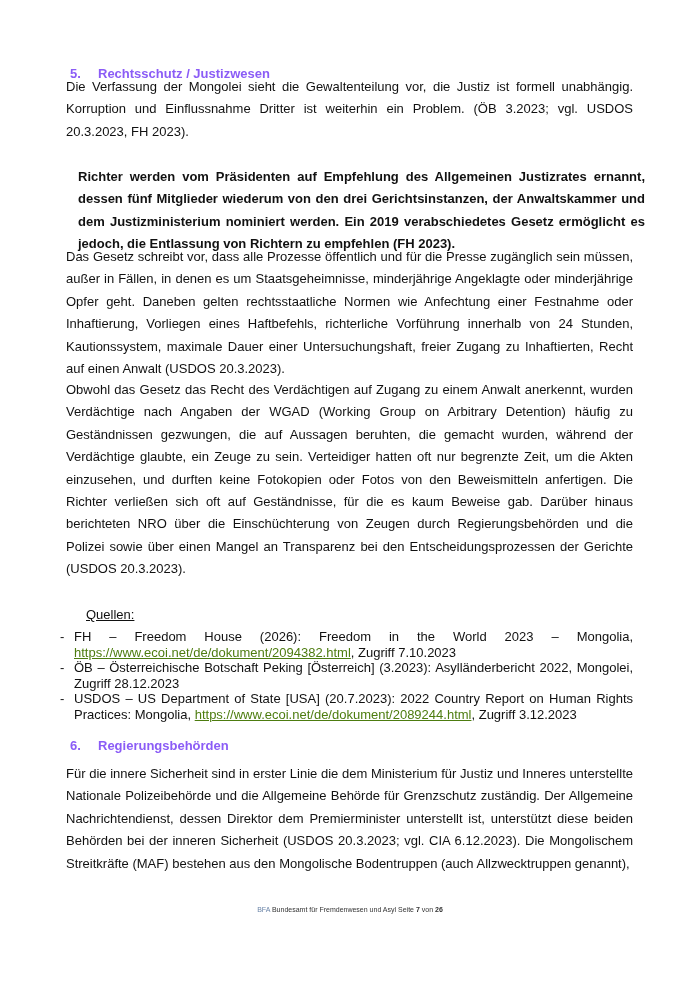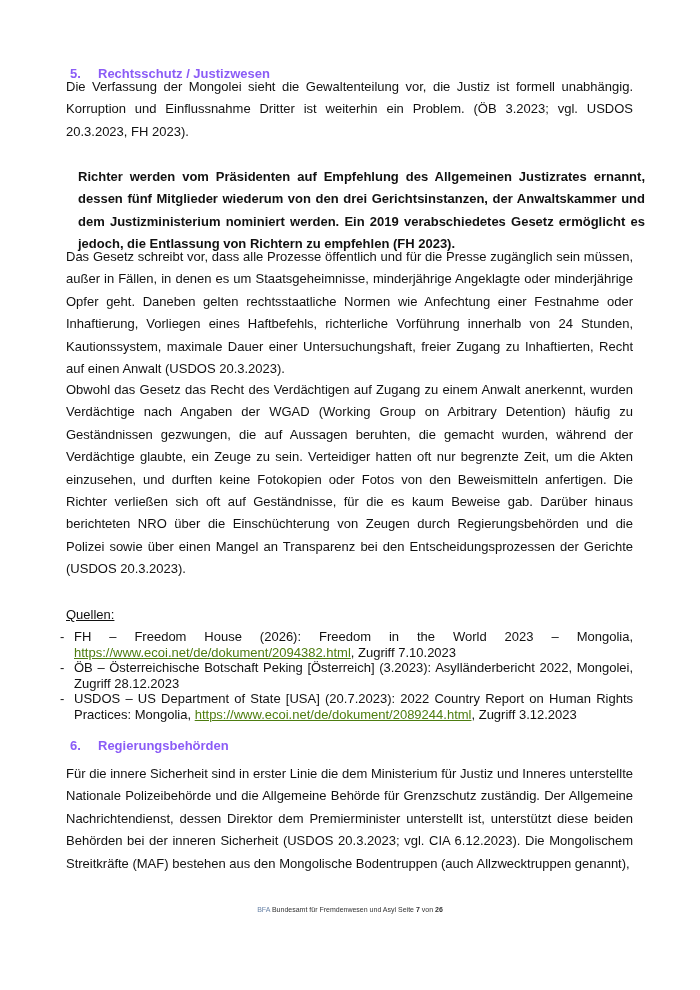--- a/index.html
+++ b/index.html
@@ -28,21 +28,21 @@
 
   <div class="heading" style="top:66px;">
     <span class="num">5.</span><span>Rechtsschutz / Justizwesen</span>
   </div>
 
   <p class="para" style="top:67px;margin:0;padding-top:9px;">Die Verfassung der Mongolei sieht die Gewaltenteilung vor, die Justiz ist formell unabhängig. Korruption und Einflussnahme Dritter ist weiterhin ein Problem. (ÖB 3.2023; vgl. USDOS 20.3.2023, FH 2023).</p>
   <p class="para" style="top:154px;margin:12px;font-weight:bold;">Richter werden vom Präsidenten auf Empfehlung des Allgemeinen Justizrates ernannt, dessen fünf Mitglieder wiederum von den drei Gerichtsinstanzen, der Anwaltskammer und dem Justizministerium nominiert werden. Ein 2019 verabschiedetes Gesetz ermöglicht es jedoch, die Entlassung von Richtern zu empfehlen (FH 2023).</p>
   <p class="para" style="top:246px;margin:0;">Das Gesetz schreibt vor, dass alle Prozesse öffentlich und für die Presse zugänglich sein müssen, außer in Fällen, in denen es um Staatsgeheimnisse, minderjährige Angeklagte oder minderjährige Opfer geht. Daneben gelten rechtsstaatliche Normen wie Anfechtung einer Festnahme oder Inhaftierung, Vorliegen eines Haftbefehls, richterliche Vorführung innerhalb von 24 Stunden, Kautionssystem, maximale Dauer einer Untersuchungshaft, freier Zugang zu Inhaftierten, Recht auf einen Anwalt (USDOS 20.3.2023).</p>
   <p class="para" style="top:379px;margin:0;">Obwohl das Gesetz das Recht des Verdächtigen auf Zugang zu einem Anwalt anerkennt, wurden Verdächtige nach Angaben der WGAD (Working Group on Arbitrary Detention) häufig zu Geständnissen gezwungen, die auf Aussagen beruhten, die gemacht wurden, während der Verdächtige glaubte, ein Zeuge zu sein. Verteidiger hatten oft nur begrenzte Zeit, um die Akten einzusehen, und durften keine Fotokopien oder Fotos von den Beweismitteln anfertigen. Die Richter verließen sich oft auf Geständnisse, für die es kaum Beweise gab. Darüber hinaus berichteten NRO über die Einschüchterung von Zeugen durch Regierungsbehörden und die Polizei sowie über einen Mangel an Transparenz bei den Entscheidungsprozessen der Gerichte (USDOS 20.3.2023).</p>
 
-  <div class="quellen-label" style="top:607px;">Quellen:</div>
+  <div class="quellen-label" style="top:607px;margin-left:20px;">Quellen:</div>
 
   <div class="sources" style="top:629px;">
     <div class="src">
       <span class="dash">-</span>
       <span>FH – Freedom House (2026): Freedom in the World 2023 – Mongolia,</span>
       <a href="#">https://www.ecoi.net/de/dokument/2094382.html</a><span>, Zugriff 7.10.2023</span>
     </div>
     <div class="src">
       <span class="dash">-</span>
       <span>ÖB – Österreichische Botschaft Peking [Österreich] (3.2023): Asylländerbericht 2022, Mongolei, Zugriff 28.12.2023</span>

